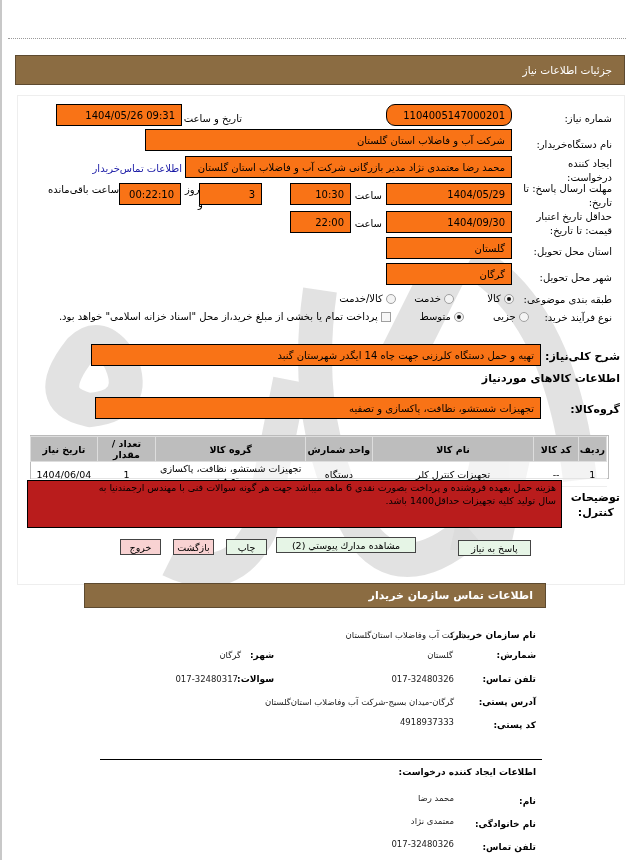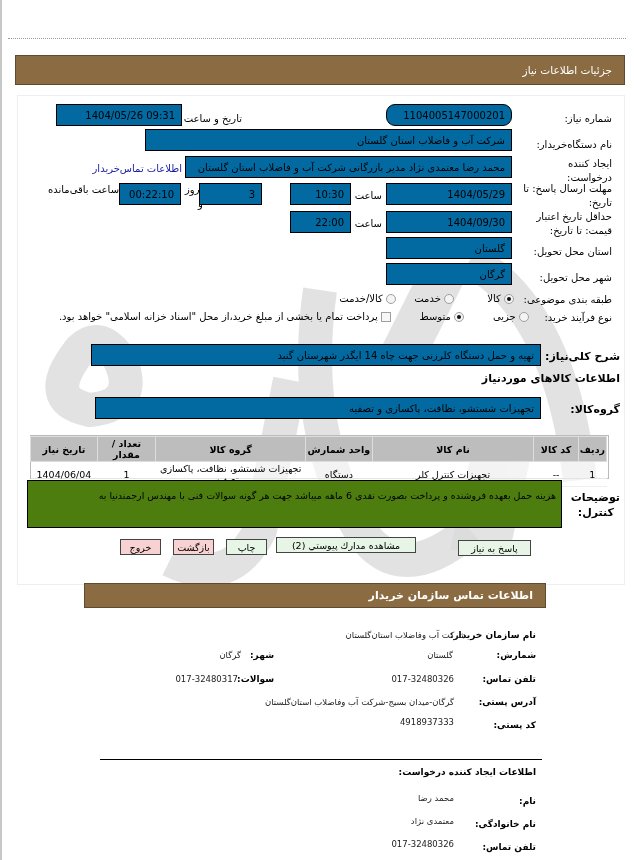--- a/index.html
+++ b/index.html
@@ -14,35 +14,35 @@
   .bar {
     position:absolute; background:#8b6c42; color:#fff; font-size:10.5px;
     direction:rtl; box-sizing:border-box; padding-right:12px; display:flex; align-items:center;
     border:1px solid #5d4a30;
   }
   .bar1 { left:15px; top:55px; width:610px; height:30px; }
   .bar2 { left:84px; top:583px; width:462px; height:25px; font-weight:bold; font-size:11px; }
   .panel { position:absolute; left:17px; top:95px; width:606px; height:488px; border:1px solid #eee; }
   .lbl { position:absolute; direction:rtl; text-align:right; font-size:10px; white-space:nowrap; z-index:2; }
   .box {
-    position:absolute; border:1px solid #000; background:#0369a1; box-sizing:border-box;
+    position:absolute; border:1px solid #000; background:#f97316; box-sizing:border-box;
     direction:rtl; text-align:right; padding:0 6px; display:flex; align-items:center; font-size:10px; z-index:2;
   }
   .box.ltr { direction:ltr; justify-content:flex-end; }
   .link { color:#1a1aa6; }
   .radio { display:inline-block; width:8px; height:8px; border-radius:50%; border:1px solid #a0a0a0; background:#f4f4f4; vertical-align:middle; position:relative; }
   .radio.on::after { content:""; position:absolute; left:2px; top:2px; width:4px; height:4px; border-radius:50%; background:#111; }
   .check { display:inline-block; width:8px; height:8px; border:1px solid #a0a0a0; background:#f7f7f7; vertical-align:middle; }
   .bold { font-weight:bold; }
   table.items { position:absolute; left:30px; top:436px; width:577px; border-collapse:collapse; direction:rtl; z-index:2; font-size:9.5px; }
   table.items th { background:#bdbdbd; color:#000; font-weight:bold; height:18px; border:1px solid #ddd; font-size:9.5px; }
   table.items td { height:20px; text-align:center; border-bottom:1px solid #eee; background:rgba(255,255,255,0.6); }
   .tbl-border { position:absolute; left:30px; top:435px; width:577px; height:42px; border:1px solid #bbb; z-index:1; }
-  .notes { position:absolute; left:27px; top:480px; width:535px; height:48px; border:1px solid #000; background:#4d7c0f;
-    box-sizing:border-box; direction:rtl; text-align:right; padding:8px 5px; font-size:9.5px; line-height:13px; z-index:2; }
+  .notes { position:absolute; left:27px; top:480px; width:535px; height:48px; border:1px solid #000; background:#b91c1c;
+    box-sizing:border-box; direction:rtl; text-align:right; padding:0 5px; font-size:9.5px; line-height:13px; z-index:2; }
   .btn { position:absolute; top:539px; height:16px; border:1px solid #444; box-sizing:border-box; font-size:9.5px;
     display:flex; align-items:center; justify-content:center; direction:rtl; z-index:2; }
   .btn.green { background:#e6f5e6; }
   .btn.pink { background:#f8d2d2; }
   .ci-lbl { position:absolute; direction:rtl; font-size:9px; white-space:nowrap; font-weight:bold; }
   .ci-val { position:absolute; direction:rtl; font-size:8.5px; white-space:nowrap; color:#222; }
   .ci-sep { position:absolute; left:100px; top:759px; width:442px; border-top:1px solid #000; }
 </style>
 </head>
 <body>
@@ -161,20 +161,21 @@
       <td>1</td>
       <td>1404/06/04</td>
     </tr>
   </tbody>
 </table>
 
 <div class="lbl bold" style="right:14px; top:491px; font-size:11px;">توضیحات</div>
 <div class="lbl bold" style="right:20px; top:506px; font-size:11px;">کنترل:</div>
 <div class="notes">
   <div>هزینه حمل بعهده فروشنده و پرداخت  بصورت نقدی 6 ماهه میباشد جهت هر گونه سوالات فنی با مهندس  ارجمندنیا به</div>
+  <div>سال تولید  کلیه  تجهیزات حداقل1400 باشد.</div>
 </div>
 
 <div class="btn green" style="left:458px; top:540px; width:73px;">پاسخ به نیاز</div>
 <div class="btn green" style="left:276px; top:537px; width:140px;">مشاهده مدارك پیوستي (2)</div>
 <div class="btn green" style="left:226px; top:539px; width:41px;">چاپ</div>
 <div class="btn pink" style="left:173px; top:539px; width:41px;">بازگشت</div>
 <div class="btn pink" style="left:120px; top:539px; width:41px;">خروج</div>
 
 <div class="bar bar2">
   <span>اطلاعات تماس سازمان خریدار</span>

